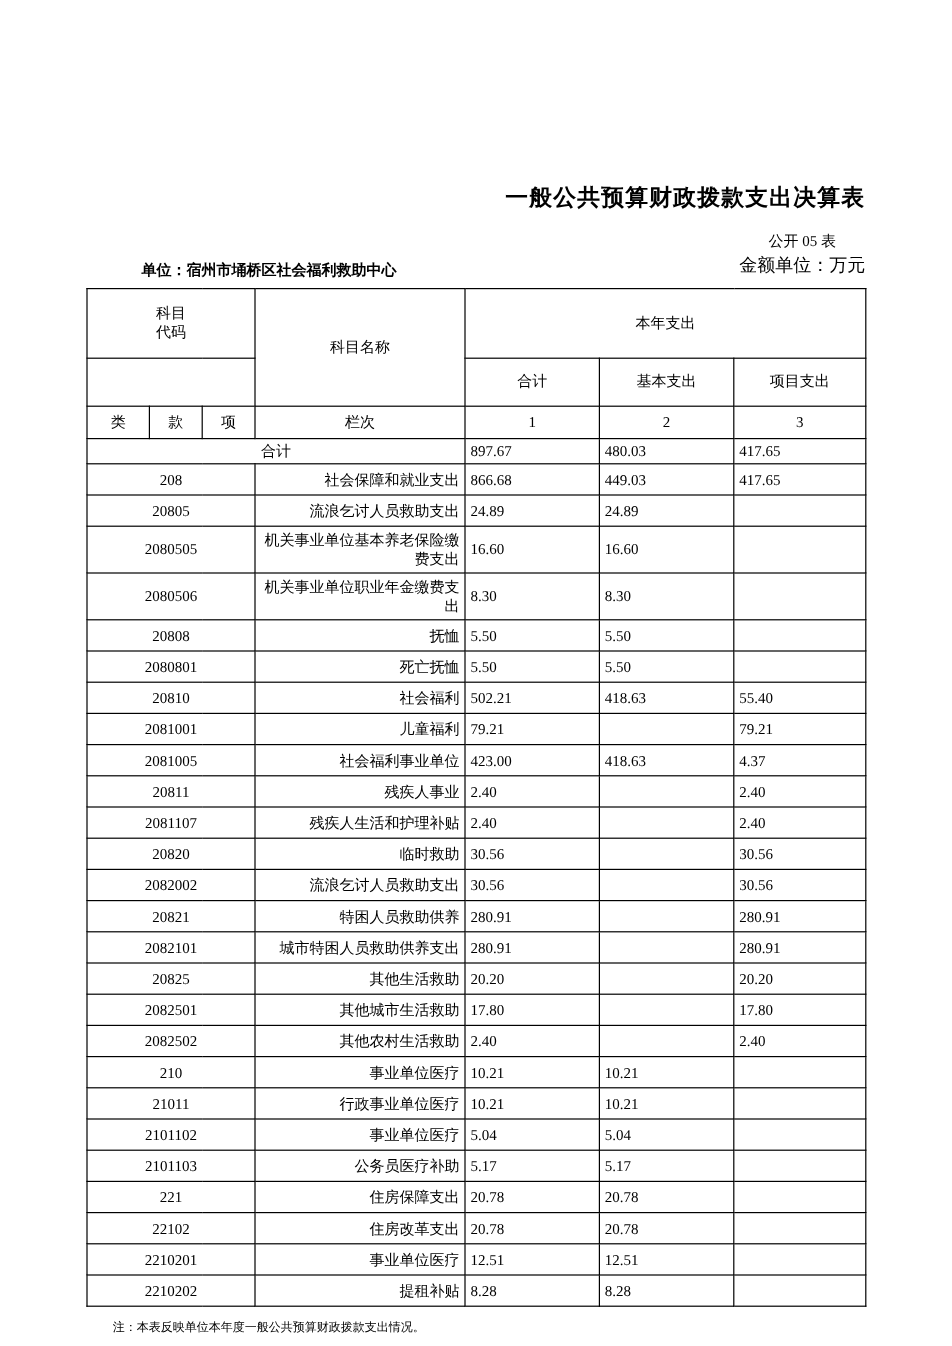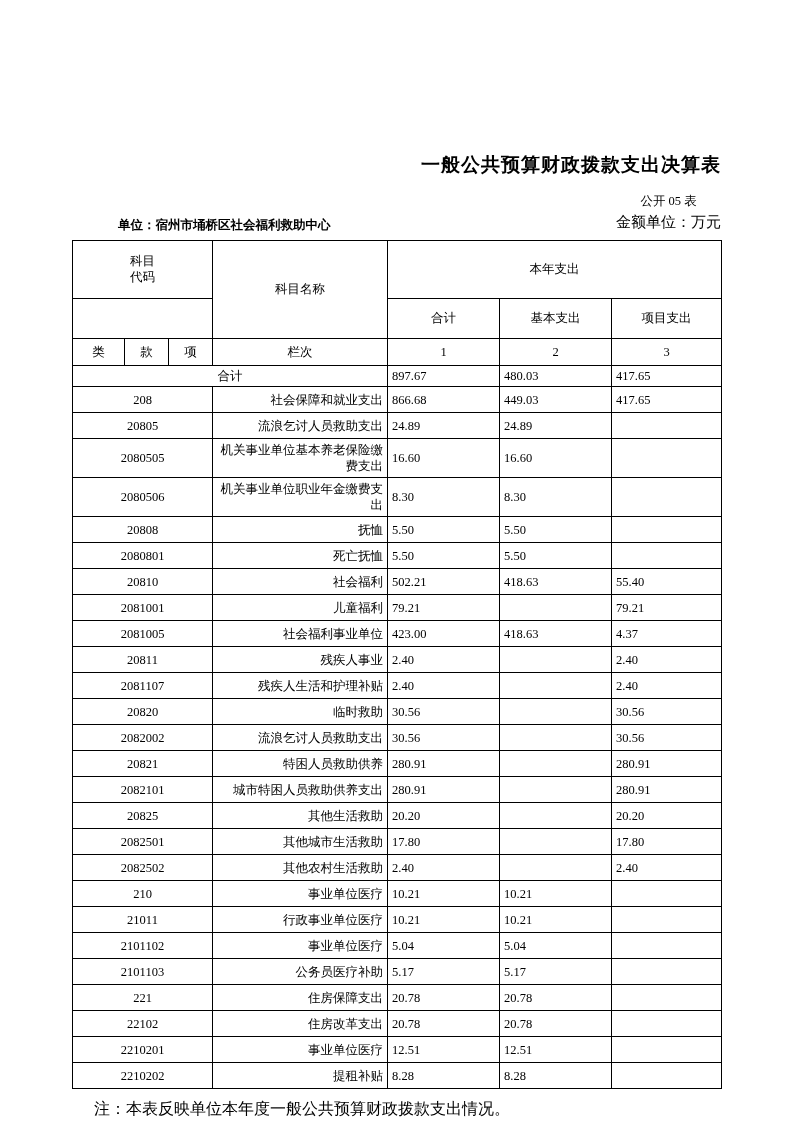--- a/index.html
+++ b/index.html
@@ -99,21 +99,21 @@
   .total-row td.lbl {
     text-align: center;
     font-weight: normal;
     padding-left: 4px;
   }
   .data-row td { height: 21px; }
   .row-tall td { height: 34px; }
 
   .note {
     margin-top: 10px;
-    font-size: 16px;
+    font-size: 10px;
     padding-left: 22px;
   }
 </style>
 </head>
 <body>
 
 <div class="page">
 
   <div class="doc-title">一般公共预算财政拨款支出决算表</div>
 

